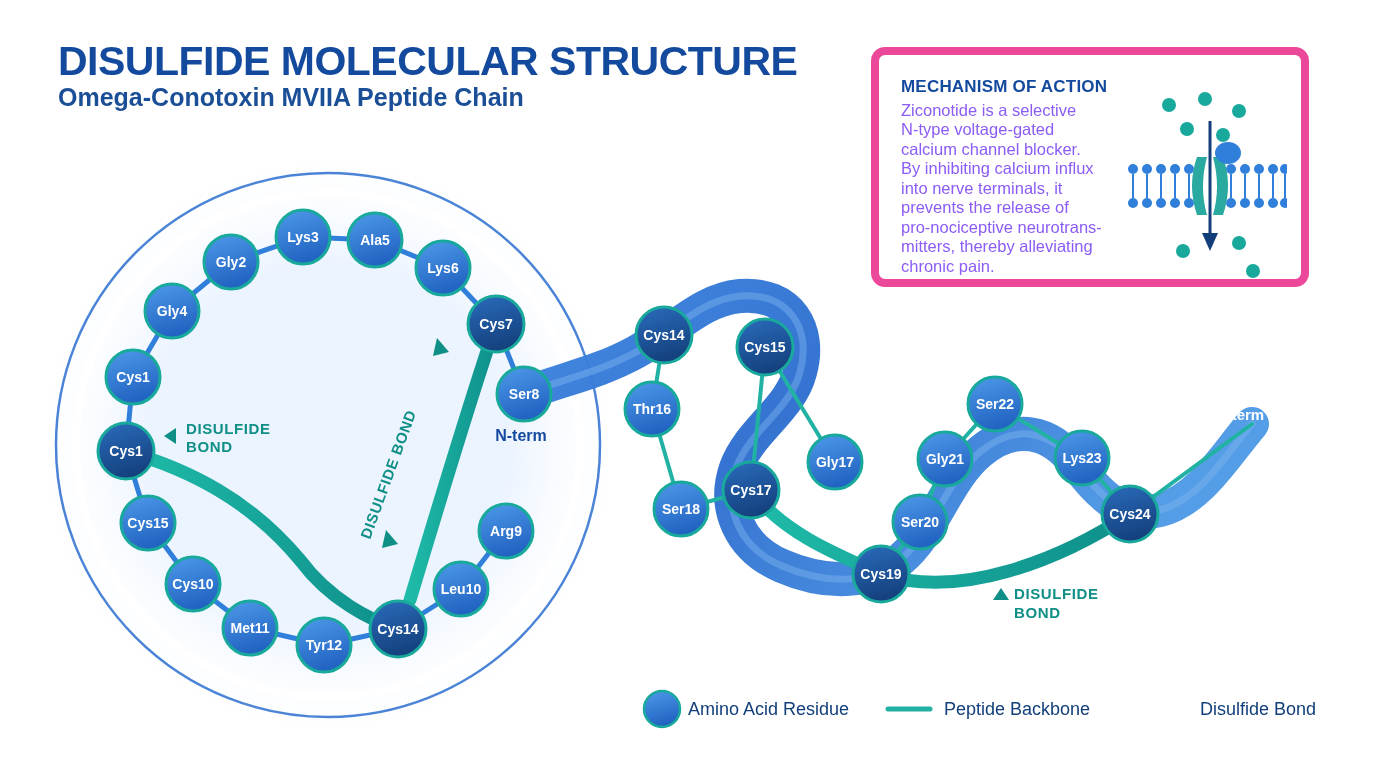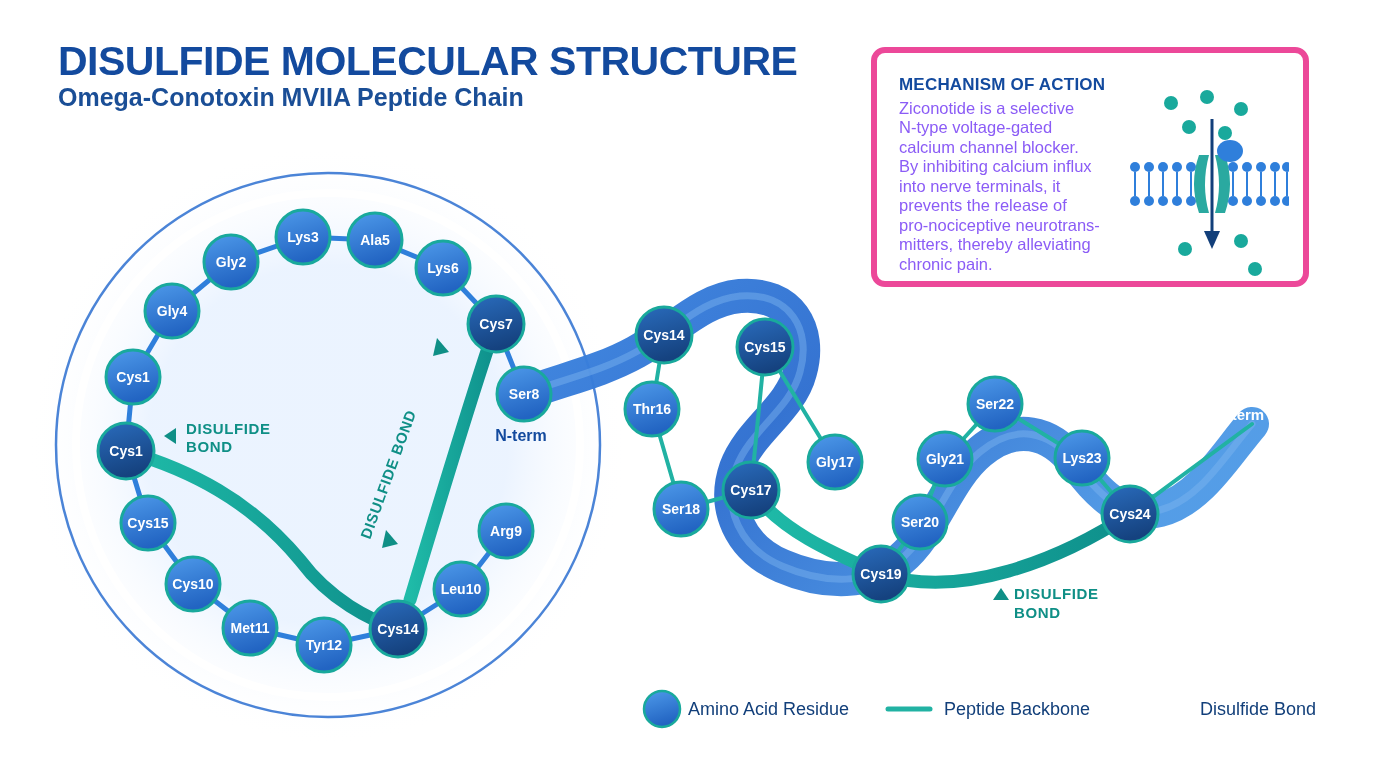--- a/index.html
+++ b/index.html
@@ -35,21 +35,21 @@
     color: #1a4e96;
     white-space: nowrap;
   }
   
   #moa-panel {
     position: absolute;
     left: 871px;
     top: 47px;
     width: 438px;
     height: 240px;
-    border: 6px solid #ec4899;
+    border: 8px solid #ec4899;
     border-radius: 14px;
     background: #ffffff;
     box-sizing: border-box;
   }
   #moa-title {
     position: absolute;
     left: 22px;
     top: 22px;
     font-size: 17px;
     font-weight: bold;

